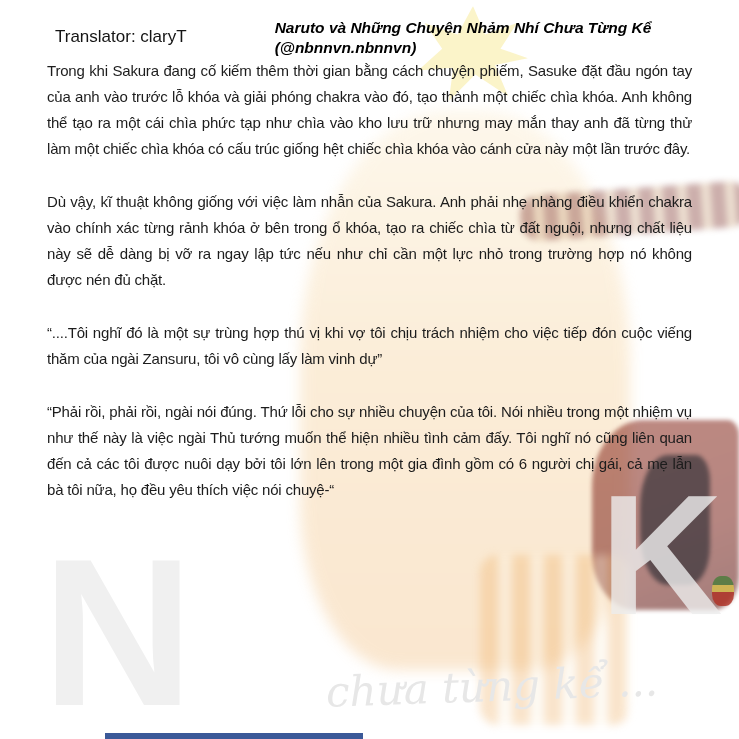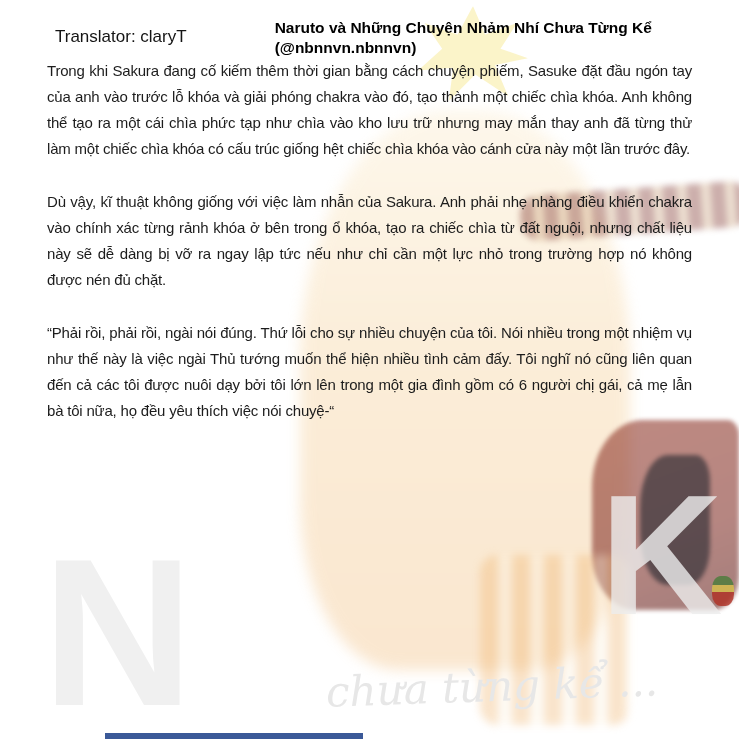--- a/index.html
+++ b/index.html
@@ -69,21 +69,21 @@
   }
   
   .content{position:relative;z-index:1;padding:18px 47px 0 47px;}
   .header{display:flex;align-items:flex-start;}
   .translator{
     font-size:17px;color:#141414;margin-left:8px;padding-top:9px;
     white-space:nowrap;
   }
   .doc-title{
     margin-left:88px;
-    font-weight:bold;
+    font-weight:bold;font-style:italic;
     font-size:15.5px;line-height:1.3;color:#000;
   }
   .para{
     font-size:15px;line-height:26px;letter-spacing:-0.2px;
     text-align:justify;color:#1c1c1c;margin:0 0 27px 0;
   }
   .footer-bar{
     position:absolute;left:105px;top:733px;width:258px;height:6px;
     z-index:2;
   }
@@ -111,19 +111,20 @@
     <div class="header">
       <div class="translator">Translator: claryT</div>
       <div class="doc-title">
         <div>Naruto và Những Chuyện Nhảm Nhí Chưa Từng Kể</div>
         <div>(@nbnnvn.nbnnvn)</div>
       </div>
     </div>
 
     <p class="para">Trong khi Sakura đang cố kiếm thêm thời gian bằng cách chuyện phiếm, Sasuke đặt đầu ngón tay của anh vào trước lỗ khóa và giải phóng chakra vào đó, tạo thành một chiếc chìa khóa. Anh không thể tạo ra một cái chìa phức tạp như chìa vào kho lưu trữ nhưng may mắn thay anh đã từng thử làm một chiếc chìa khóa có cấu trúc giống hệt chiếc chìa khóa vào cánh cửa này một lần trước đây.</p>
     <p class="para">Dù vậy, kĩ thuật không giống với việc làm nhẫn của Sakura. Anh phải nhẹ nhàng điều khiển chakra vào chính xác từng rảnh khóa ở bên trong ổ khóa, tạo ra chiếc chìa từ đất nguội, nhưng chất liệu này sẽ dễ dàng bị vỡ ra ngay lập tức nếu như chỉ cần một lực nhỏ trong trường hợp nó không được nén đủ chặt.</p>
+    <p class="para">“....Tôi nghĩ đó là một sự trùng hợp thú vị khi vợ tôi chịu trách nhiệm cho việc tiếp đón cuộc viếng thăm của ngài Zansuru, tôi vô cùng lấy làm vinh dự”</p>
     <p class="para">“Phải rồi, phải rồi, ngài nói đúng. Thứ lỗi cho sự nhiều chuyện của tôi. Nói nhiều trong một nhiệm vụ như thế này là việc ngài Thủ tướng muốn thể hiện nhiều tình cảm đấy. Tôi nghĩ nó cũng liên quan đến cả các tôi được nuôi dạy bởi tôi lớn lên trong một gia đình gồm có 6 người chị gái, cả mẹ lẫn bà tôi nữa, họ đều yêu thích việc nói chuyệ-“</p>
 
   </div>
 
   <div class="footer-bar" style="background: rgb(59, 89, 152);"></div>
 
 </div>
 
 </body></html>

